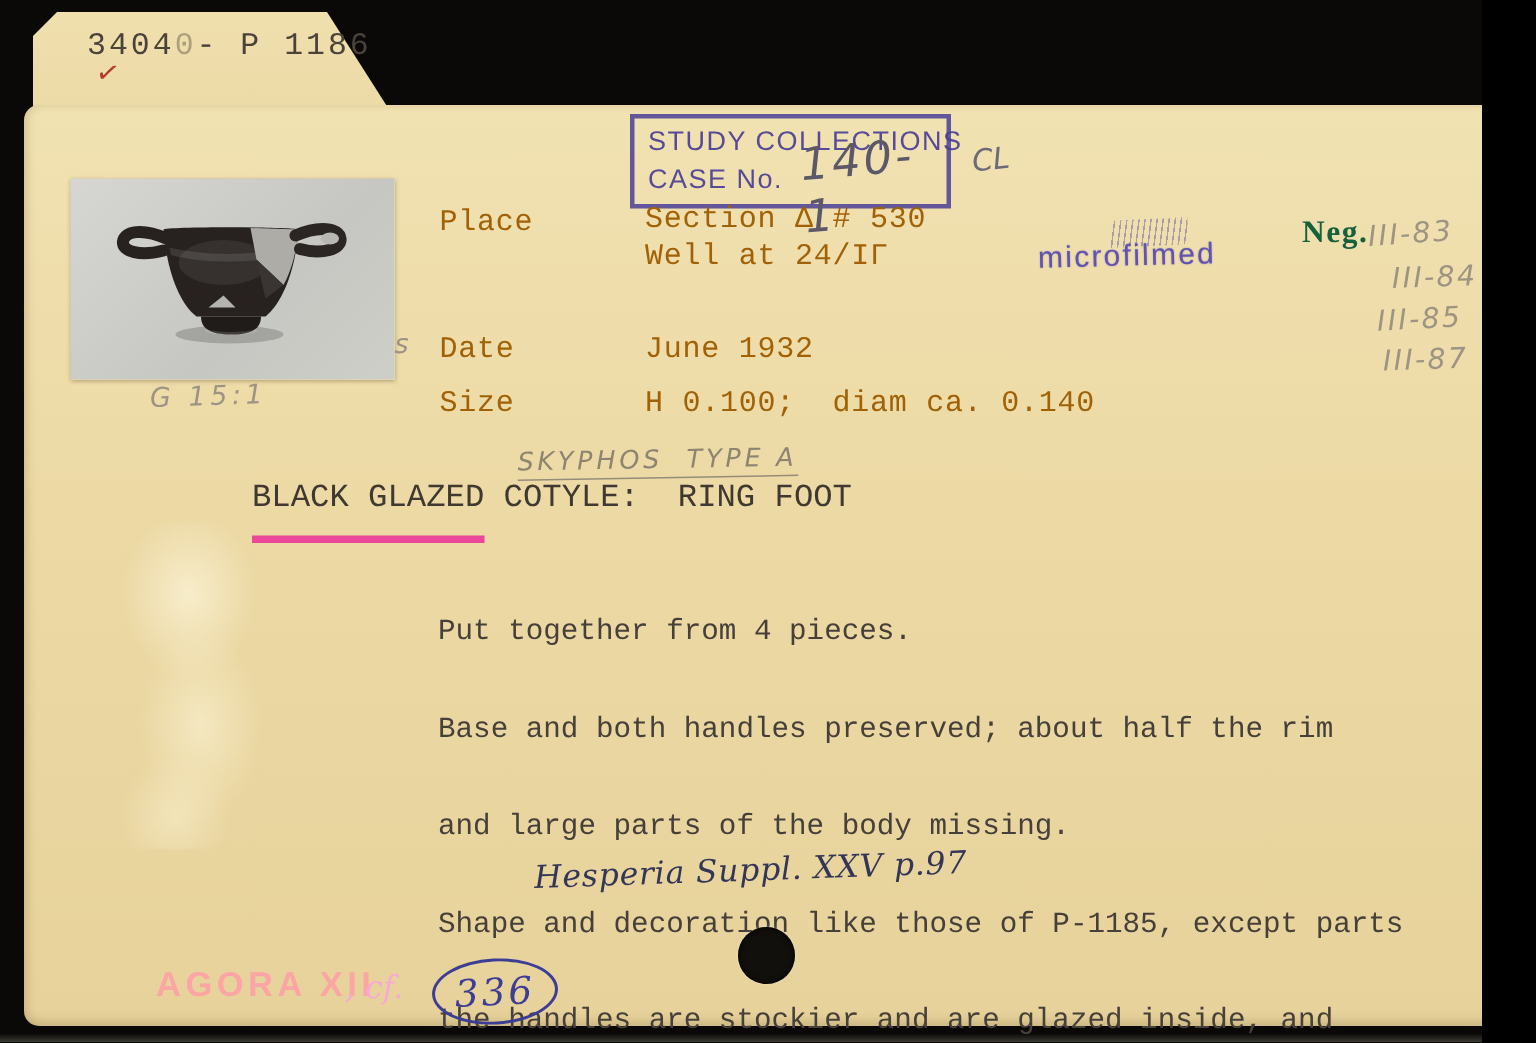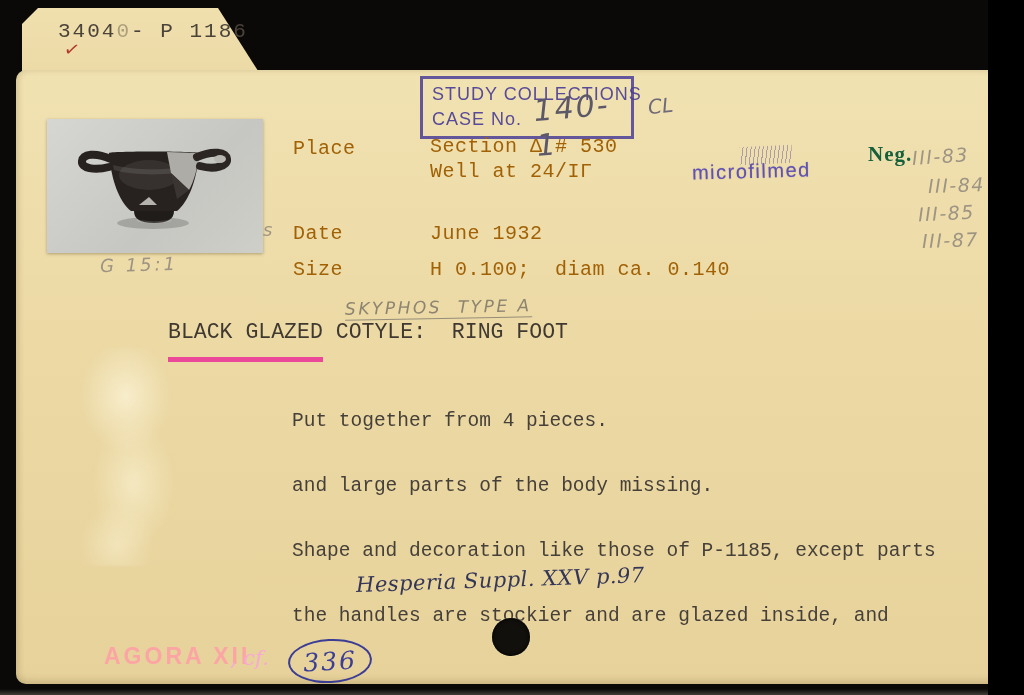--- a/index.html
+++ b/index.html
@@ -197,20 +197,21 @@
   <div class="type" style="left:430px;top:222px;">June 1932</div>
 
   <div class="type" style="left:293px;top:258px;">Size</div>
   <div class="type" style="left:430px;top:258px;">H 0.100;  diam ca. 0.140</div>
 
   <div class="hand-title">SKYPHOS  TYPE A</div>
   <div class="title-line"><span class="und">BLACK GLAZED</span><span> COTYLE:  RING FOOT</span></div>
 
   <div class="body-text">
     <div>Put together from 4 pieces.</div>
+    <div>Base and both handles preserved; about half the rim</div>
     <div>and large parts of the body missing.</div>
     <div>Shape and decoration like those of P-1185, except parts</div>
     <div>the handles are stockier and are glazed inside, and</div>
     
     
     
     
   </div>
 
   <div class="citation">Hesperia Suppl. XXV p.97</div>

